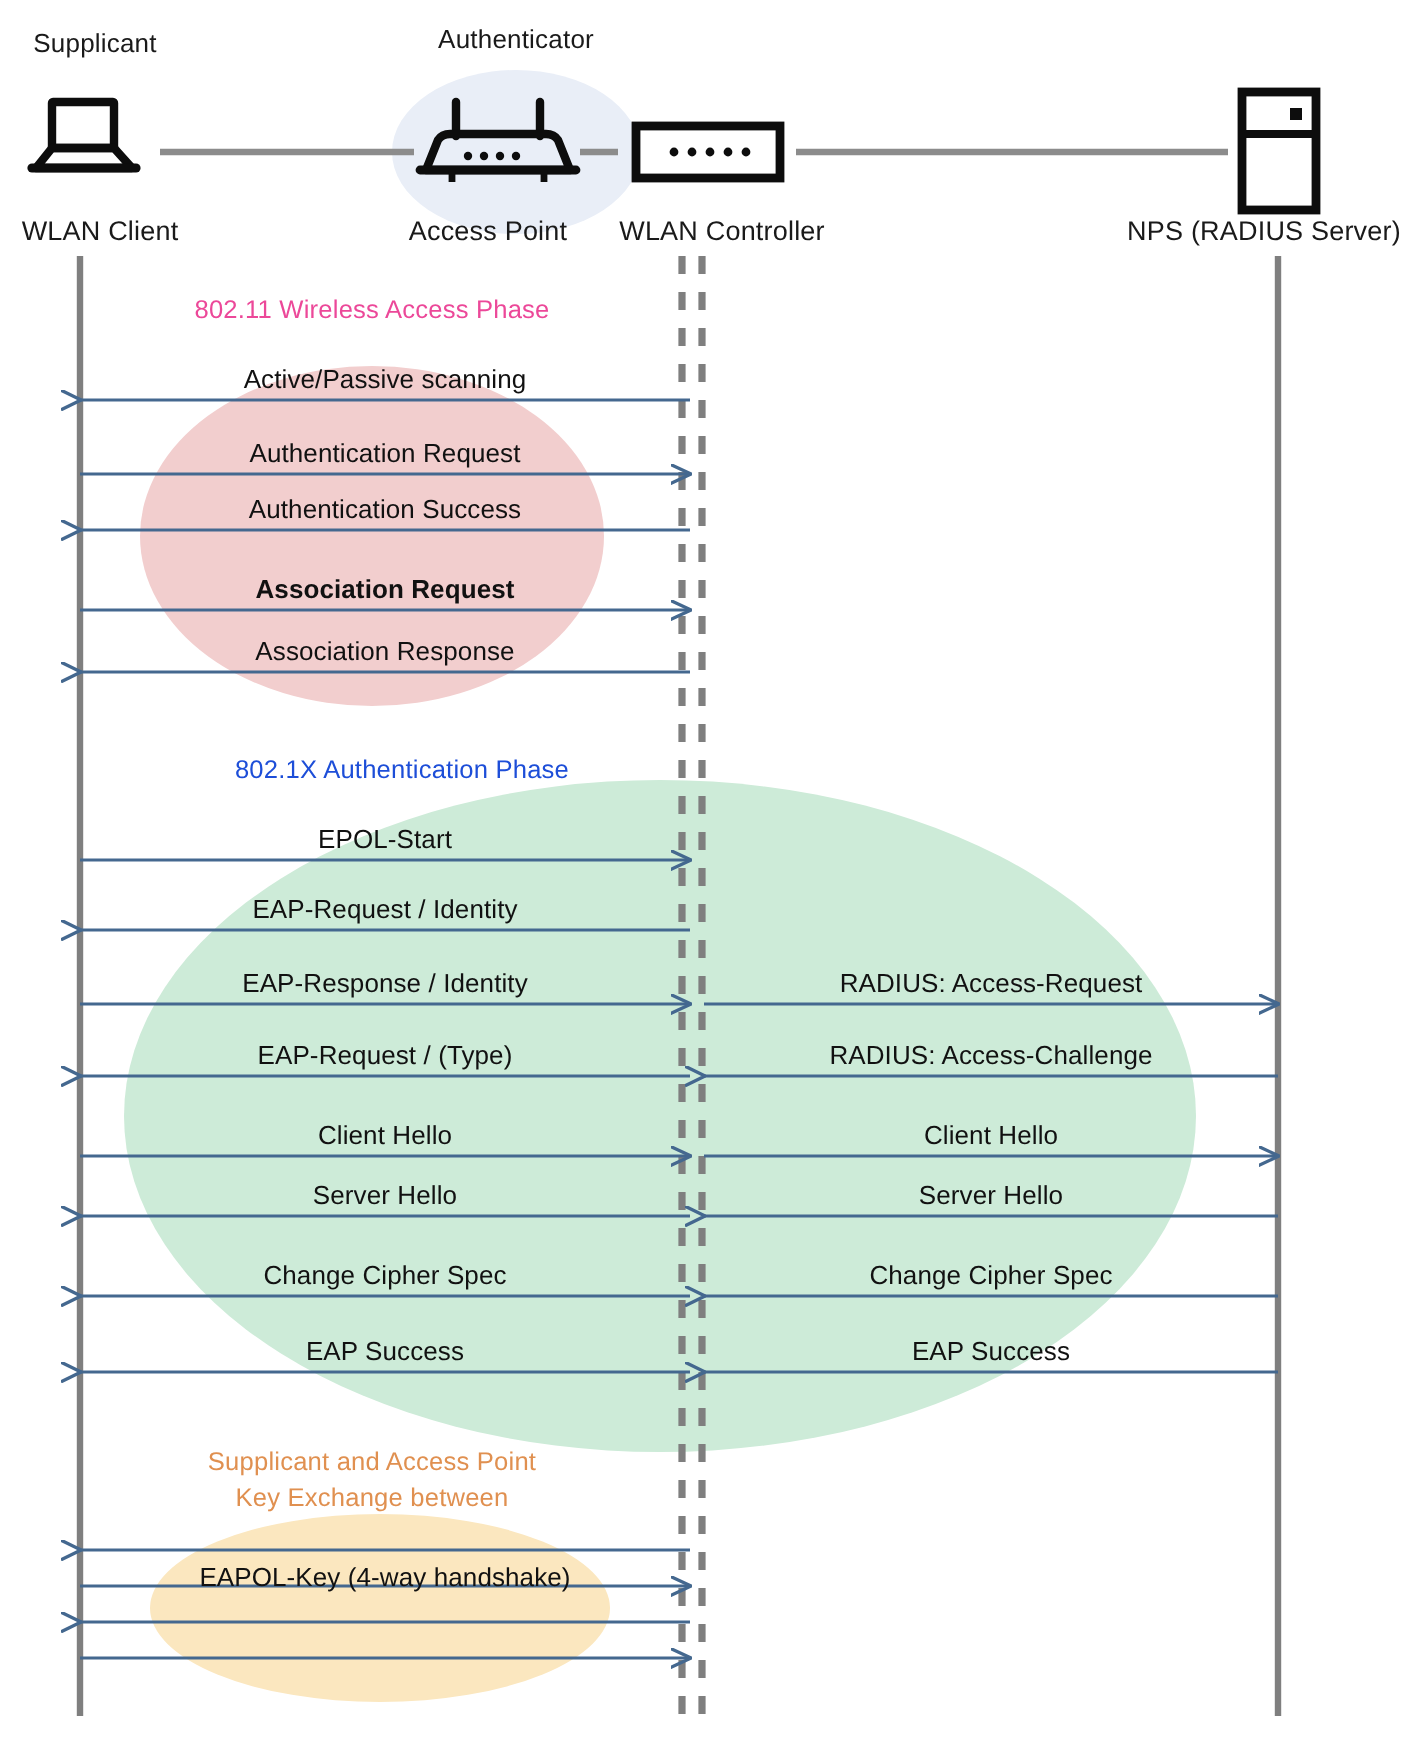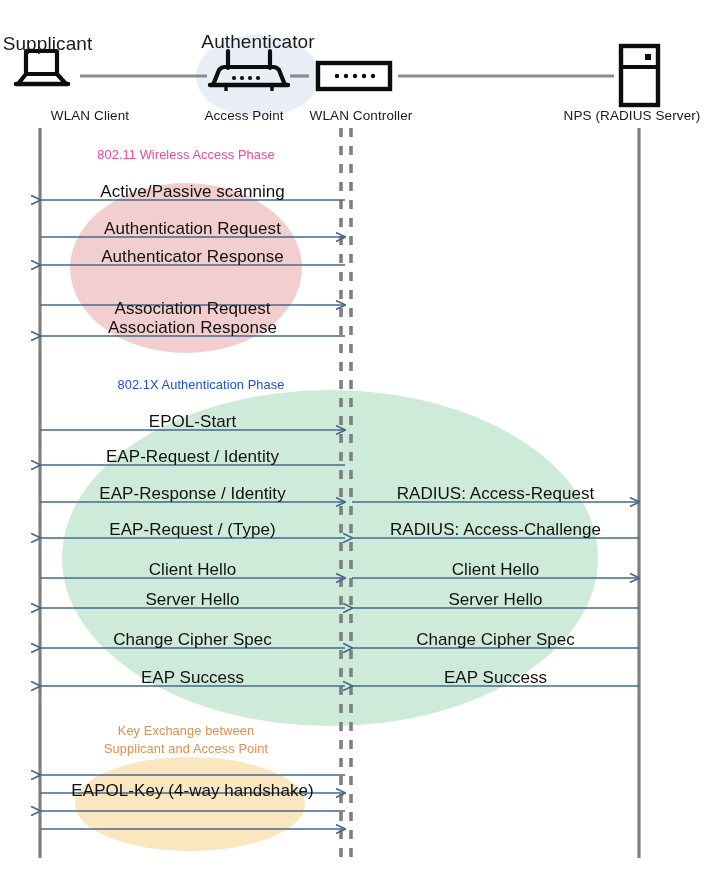--- a/index.html
+++ b/index.html
@@ -21,38 +21,37 @@
   }
   #diagram-svg {
     position: absolute;
     left: 0;
     top: 0;
     width: 713px;
     height: 875px;
   }
   .actor-title {
     position: absolute;
-    font-size: 19px;
+    font-size: 13px;
     color: #1a1a1a;
     white-space: nowrap;
     text-align: center;
     letter-spacing: 0.1px;
-    margin-top: 19px;
   }
   .actor-sublabel {
     position: absolute;
     font-size: 13.5px;
     color: #1a1a1a;
     white-space: nowrap;
     text-align: center;
     letter-spacing: 0.1px;
   }
   .msg-label {
     position: absolute;
-    font-size: 17px;
+    font-size: 13px;
     color: #111111;
     white-space: nowrap;
     text-align: center;
     transform: translateX(-50%);
     letter-spacing: 0.05px;
   }
   .phase-label {
     position: absolute;
     font-size: 12.8px;
     white-space: nowrap;
@@ -159,51 +158,51 @@
         <line x1="352" x2="639" y1="502" y2="502" stroke="#44688f" stroke-width="1.5" marker-end="url(#arrowRight)"></line>
         <line x1="639" x2="352" y1="538" y2="538" stroke="#44688f" stroke-width="1.5" marker-end="url(#arrowLeft)"></line>
         <line x1="352" x2="639" y1="578" y2="578" stroke="#44688f" stroke-width="1.5" marker-end="url(#arrowRight)"></line>
         <line x1="639" x2="352" y1="608" y2="608" stroke="#44688f" stroke-width="1.5" marker-end="url(#arrowLeft)"></line>
         <line x1="639" x2="352" y1="648" y2="648" stroke="#44688f" stroke-width="1.5" marker-end="url(#arrowLeft)"></line>
         <line x1="639" x2="352" y1="686" y2="686" stroke="#44688f" stroke-width="1.5" marker-end="url(#arrowLeft)"></line>
       </g>
   </svg>
 
   <div class="actor-title" style="left:0px; top:14px; width:95px;">Supplicant</div>
-  <div class="actor-sublabel" style="left:0px; top:108px; width:100px;padding-left:40px;">WLAN Client</div>
+  <div class="actor-sublabel" style="left:0px; top:108px; width:100px;">WLAN Client</div>
 
   <div class="actor-title" style="left:188px; top:12px; width:140px;">Authenticator</div>
   <div class="actor-sublabel" style="left:186px; top:108px; width:116px;">Access Point</div>
 
   <div class="actor-sublabel" style="left:303px; top:108px; width:116px;">WLAN Controller</div>
 
   <div class="actor-sublabel" style="left:551px; top:108px; width:162px;">NPS (RADIUS Server)</div>
 
   <div id="overlay-labels">
       <div class="msg-label" style="left: 192.5px; top: 182px;">Active/Passive scanning</div>
       <div class="msg-label" style="left: 192.5px; top: 219px;">Authentication Request</div>
-      <div class="msg-label" style="left: 192.5px; top: 247px;">Authenticator Response</div>
-      <div class="msg-label" style="left: 192.5px; top: 299px;">Association Request</div>
+      <div class="msg-label" style="left: 192.5px; top: 247px;">Authentication Success</div>
+      <div class="msg-label" style="left: 192.5px; top: 287px; font-weight: bold;">Association Request</div>
       <div class="msg-label" style="left: 192.5px; top: 318px;">Association Response</div>
       <div class="msg-label" style="left: 192.5px; top: 412px;">EPOL-Start</div>
       <div class="msg-label" style="left: 192.5px; top: 447px;">EAP-Request / Identity</div>
       <div class="msg-label" style="left: 192.5px; top: 484px;">EAP-Response / Identity</div>
       <div class="msg-label" style="left: 192.5px; top: 520px;">EAP-Request / (Type)</div>
       <div class="msg-label" style="left: 192.5px; top: 560px;">Client Hello</div>
       <div class="msg-label" style="left: 192.5px; top: 590px;">Server Hello</div>
       <div class="msg-label" style="left: 192.5px; top: 630px;">Change Cipher Spec</div>
       <div class="msg-label" style="left: 192.5px; top: 668px;">EAP Success</div>
       <div class="msg-label" style="left: 192.5px; top: 781px;">EAPOL-Key (4-way handshake)</div>
       <div class="msg-label" style="left: 495.5px; top: 484px;">RADIUS: Access-Request</div>
       <div class="msg-label" style="left: 495.5px; top: 520px;">RADIUS: Access-Challenge</div>
       <div class="msg-label" style="left: 495.5px; top: 560px;">Client Hello</div>
       <div class="msg-label" style="left: 495.5px; top: 590px;">Server Hello</div>
       <div class="msg-label" style="left: 495.5px; top: 630px;">Change Cipher Spec</div>
       <div class="msg-label" style="left: 495.5px; top: 668px;">EAP Success</div>
       <div class="phase-label" style="left: 186px; top: 146px; color: #ec4899;">802.11 Wireless Access Phase</div>
       <div class="phase-label" style="left: 201px; top: 376px; color: #1d4ed8;">802.1X Authentication Phase</div>
       <div class="phase-label" style="left: 186px; top: 722px; color: rgb(224, 144, 80);">
+        <div>Supplicant and Access Point</div>
         <div>Key Exchange between</div>
-        <div>Supplicant and Access Point</div>
       </div>
     </div>
 
 </div>
 
 </body></html>

